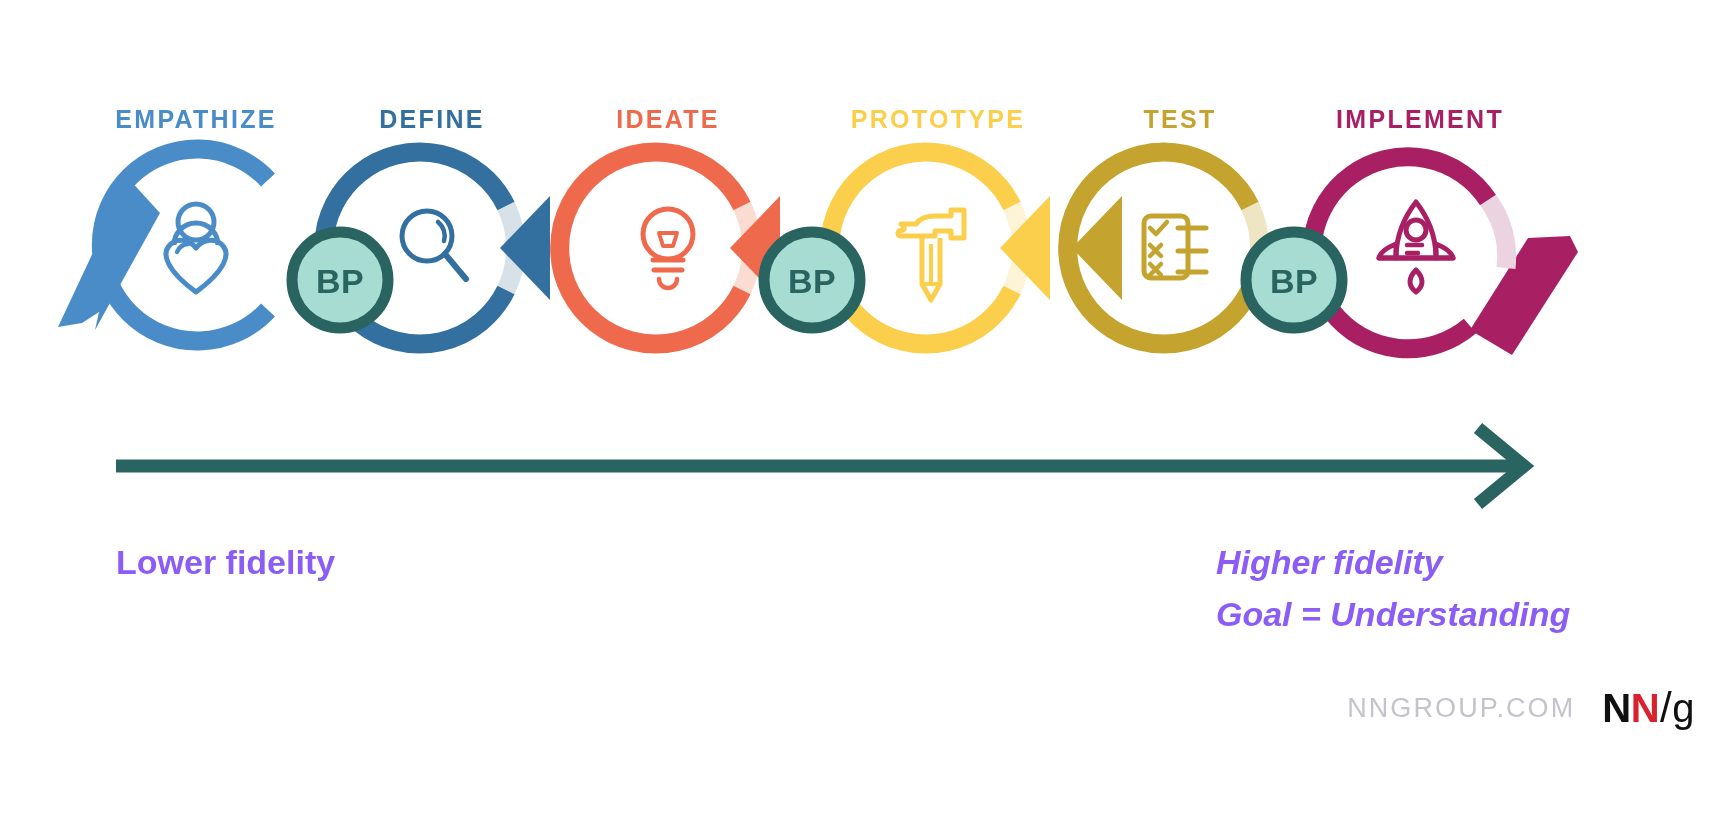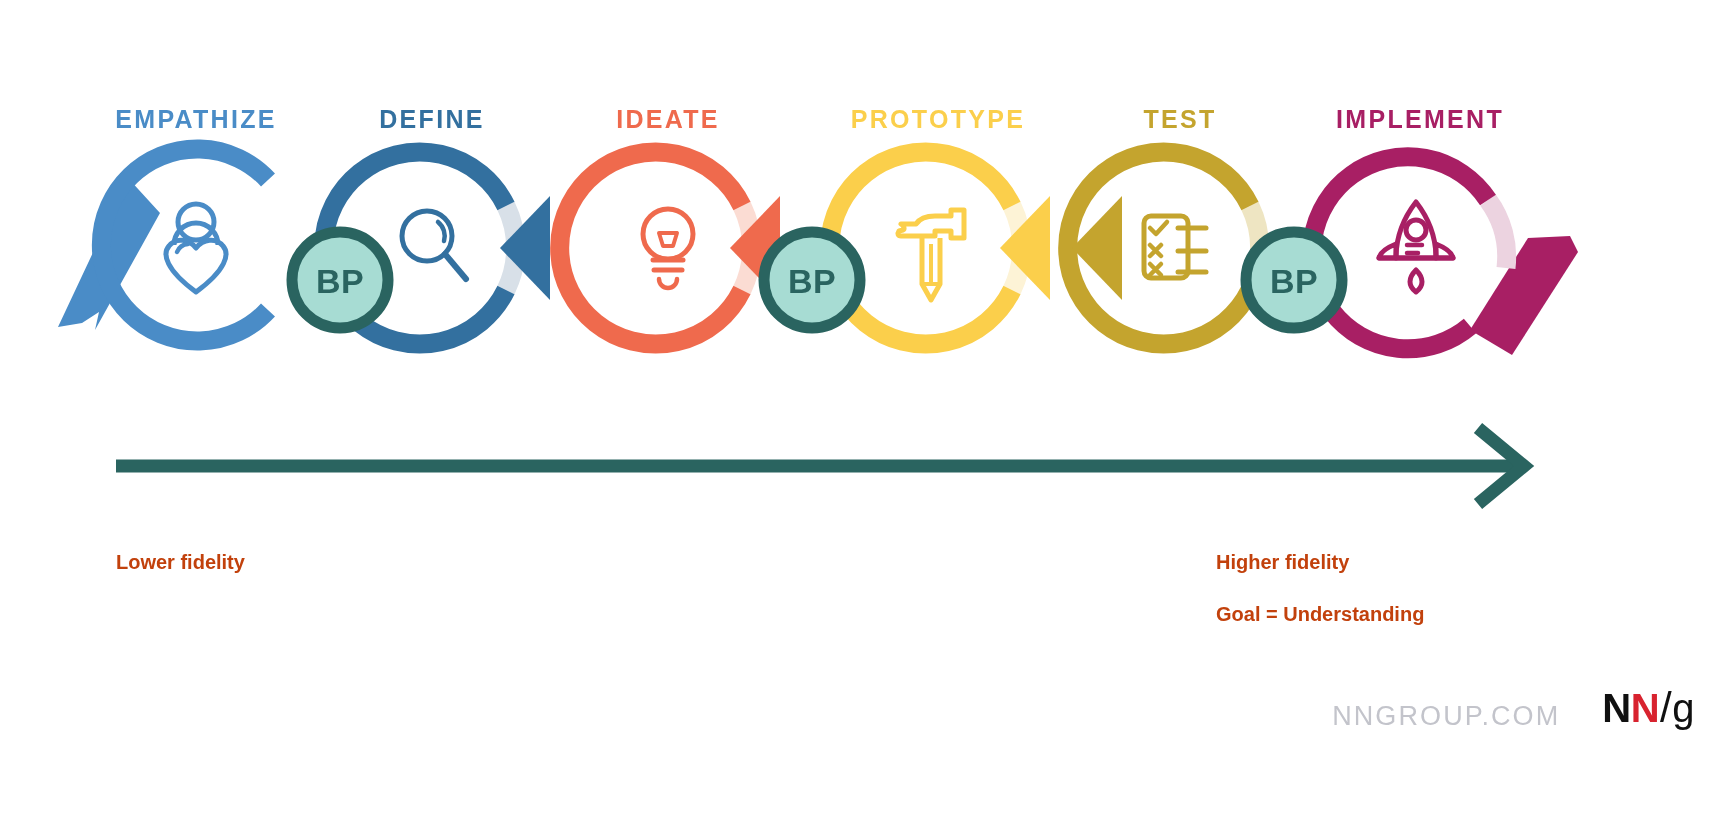--- a/index.html
+++ b/index.html
@@ -44,38 +44,38 @@
     font-weight: bold;
     font-size: 34px;
     fill: #2a6460;
     text-anchor: middle;
     dominant-baseline: central;
     letter-spacing: 0.5px;
   }
   
   .fidelity-block {
     position: absolute;
-    color: #c2410c;
-    font-family: "Liberation Sans", sans-serif;
-    font-weight: bold;
-    font-size: 20px;
+    color: #8b5cf6;
+    font-family: "Liberation Sans", sans-serif;
+    font-weight: bold;
+    font-size: 34px;
     line-height: 52px;
     white-space: nowrap;
   }
   #fidelity-left  { left: 116px; top: 536px; }
-  #fidelity-right { left: 1216px; top: 536px; }
+  #fidelity-right { left: 1216px; top: 536px; font-style: italic; }
   .fidelity-line { display: block; }
   
   .footer {
     position: absolute;
     right: 28px;
     bottom: 28px;
     display: flex;
-    align-items: flex-end;
-    gap: 42px;
+    align-items: center;
+    gap: 27px;
   }
   .footer-url {
     color: #c3c4cb;
     font-family: "Liberation Sans", sans-serif;
     font-size: 27px;
     letter-spacing: 2.1px;
     font-weight: normal;
   }
   .nng-logo {
     font-family: "Liberation Sans", sans-serif;

